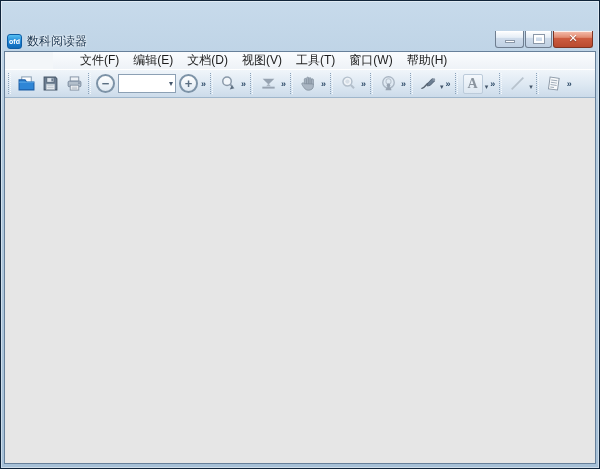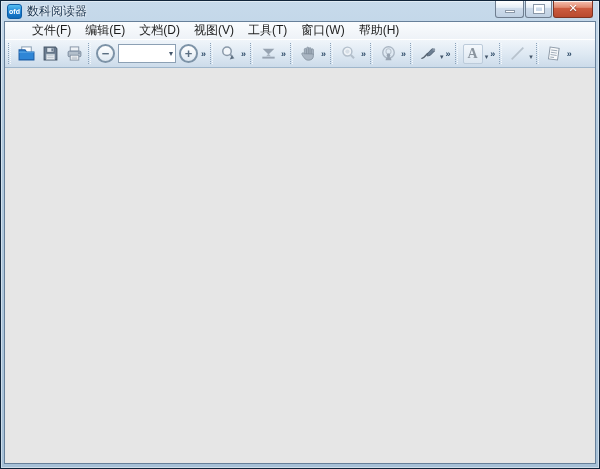--- a/index.html
+++ b/index.html
@@ -10,21 +10,21 @@
   .window{
     width:600px;height:469px;
     border:1px solid #10243a;
     background:linear-gradient(#c7daeb,#b2cade 30%,#a6c0d7);
     padding:0 3px 4px 3px;
     display:flex;flex-direction:column;
     box-shadow:inset 0 0 0 1px rgba(255,255,255,.45);
   }
 
   
-  .titlebar{height:20px;display:flex;align-items:center;position:relative;flex:0 0 auto;}
+  .titlebar{height:20px;display:flex;align-items:center;position:relative;flex:0 0 auto;margin-top:30px;}
   .app-icon{
     width:15px;height:15px;margin:0 5px 0 3px;border-radius:3px;
     background:linear-gradient(#56c0f2,#1b7fd2 55%,#0f6ab8);
     border:1px solid #0d5da6;
     color:#fff;font-size:7px;font-weight:bold;line-height:13px;text-align:center;
     flex:0 0 auto;
   }
   .title-text{font-size:12px;color:#15314d;text-shadow:0 0 3px #fff,0 0 2px #fff;}
   .win-controls{position:absolute;right:3px;top:0;display:flex;}
   .wc{
@@ -48,21 +48,21 @@
   
   .client{
     flex:1 1 auto;display:flex;flex-direction:column;min-height:0;
     border:1px solid #67809a;background:#f3f6f9;
   }
 
   
   .menubar{
     height:17px;flex:0 0 auto;display:flex;align-items:center;
     background:linear-gradient(#fafcfe,#eef2f7);
-    padding-left:20px;font-size:12px;color:#1c1c1c;
+    padding-left:20px;font-size:12px;color:#1c1c1c;margin-left:48px;
   }
   .menu-item{padding:1px 7px;line-height:15px;white-space:nowrap;cursor:default;}
 
   
   .toolbar{
     height:29px;flex:0 0 auto;display:flex;align-items:center;
     background:linear-gradient(#f0f5fa,#dde8f2 55%,#ccdbea);
     border-top:1px solid #fff;border-bottom:1px solid #9fb6cb;
     padding-left:1px;overflow:hidden;white-space:nowrap;
   }

